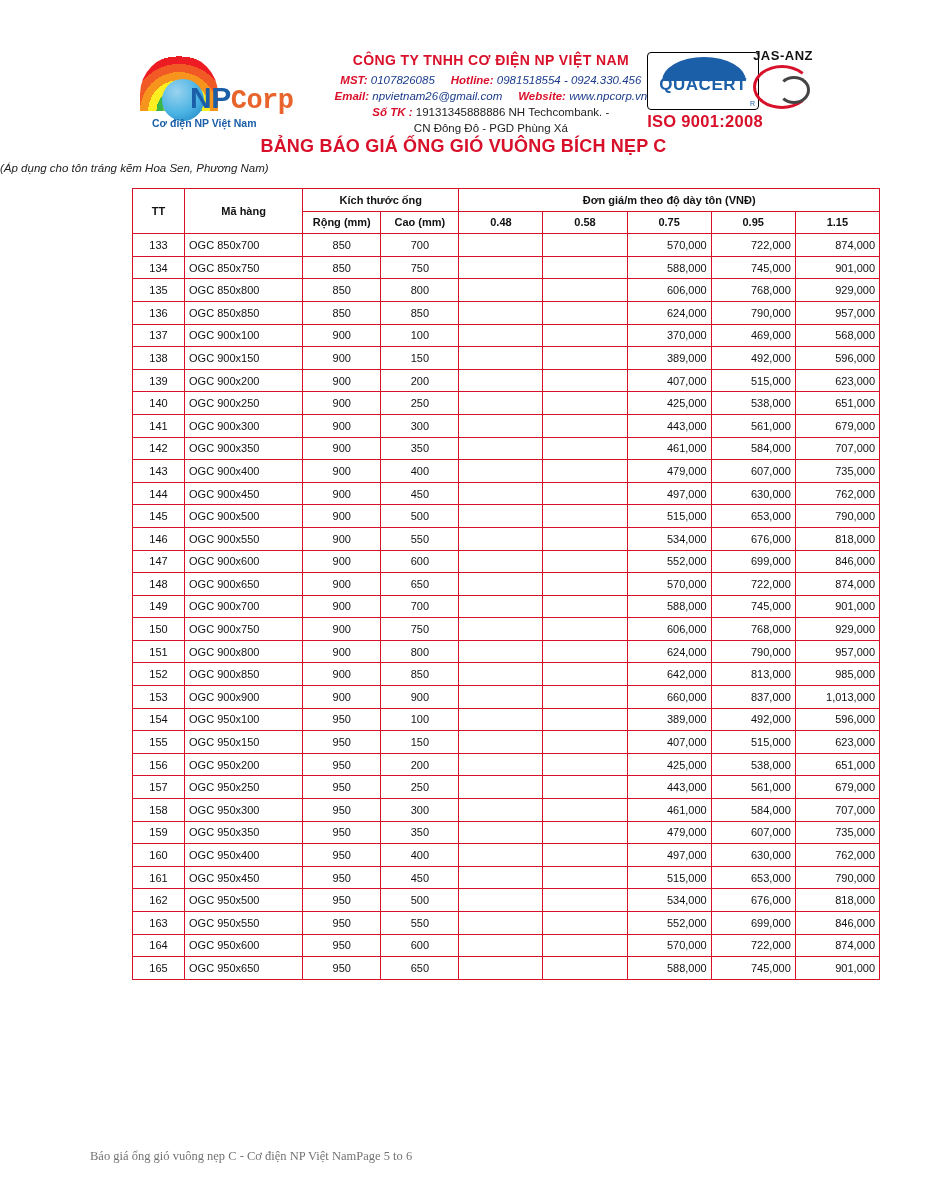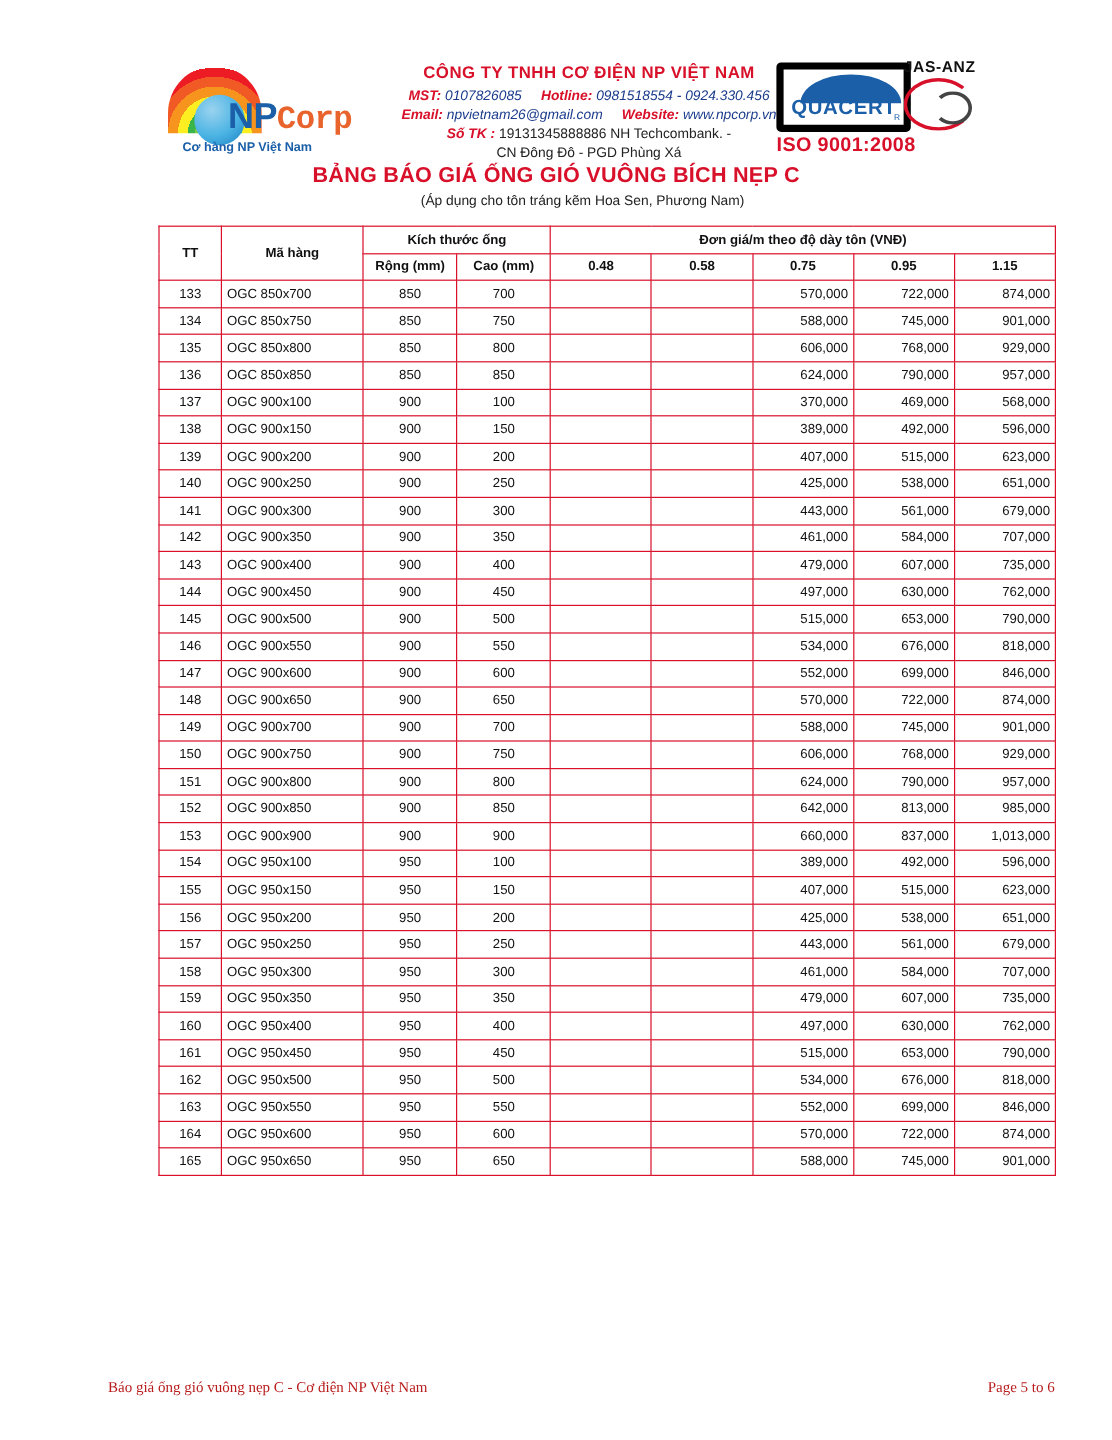--- a/index.html
+++ b/index.html
@@ -113,21 +113,21 @@
     margin-right: 58px;
     position: relative;
     height: 92px;
   }
   .quacert {
     position: absolute;
     left: 0;
     top: 4px;
     width: 112px;
     height: 58px;
-    border: 6px solid #000000;
+    border: 1px solid #000000;
     border-radius: 4px;
     box-sizing: border-box;
     text-align: center;
   }
   .quacert .q-top {
     font-size: 17px;
     font-weight: bold;
     color: #1a5fa8;
     margin-top: 22px;
     letter-spacing: 0.5px;
@@ -195,25 +195,25 @@
   
   .doc-title {
     text-align: center;
     color: #d8102a;
     font-size: 18px;
     font-weight: bold;
     margin-top: 26px;
     letter-spacing: 0.2px;
   }
   .doc-subtitle {
-    text-align: center;
+    text-align: left;
     color: #222;
     font-size: 11.5px;
+    font-style: italic;
     margin-top: 5px;
-    padding-left: 44px;
   }
 
   
   .table-wrap {
     margin: 14px 48px 0 132px;
   }
   table.price {
     border-collapse: collapse;
     width: 748px;
     table-layout: fixed;
@@ -240,38 +240,38 @@
   col.w-price { width: 84px; }
 
   
   .footer {
     position: absolute;
     left: 0;
     right: 0;
     bottom: 36px;
     padding: 0 48px 0 90px;
     display: flex;
-    justify-content: space-between;
+    justify-content: flex-start;
     font-family: "Liberation Serif", serif;
     font-size: 12.5px;
-    color: #b91c1c;
+    color: #737373;
   }
 </style>
 </head>
 <body>
 
 <div class="page">
 
   <div class="header">
 
     <div class="logo-block">
       <div class="rainbow"></div>
       <div class="logo-globe"></div>
       <div class="logo-text"><span>NP</span><span class="corp">Corp</span></div>
-      <div class="logo-sub">Cơ hàng NP Việt Nam</div>
+      <div class="logo-sub">Cơ điện NP Việt Nam</div>
     </div>
 
     <div class="company">
       <div class="company-name">CÔNG TY TNHH CƠ ĐIỆN NP VIỆT NAM</div>
       <div class="company-line">
         <span class="lbl">MST:</span>
         <span class="val">0107826085</span>
         &nbsp;&nbsp;&nbsp;
         <span class="lbl">Hotline:</span>
         <span class="val">0981518554 - 0924.330.456</span>

